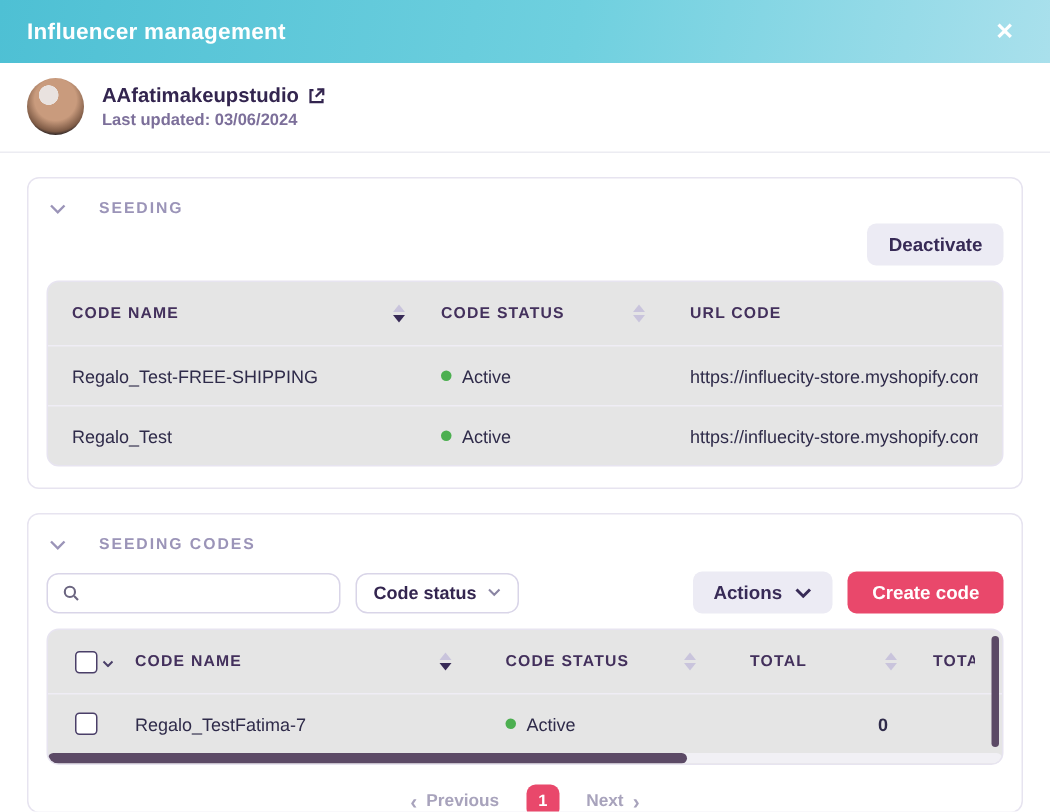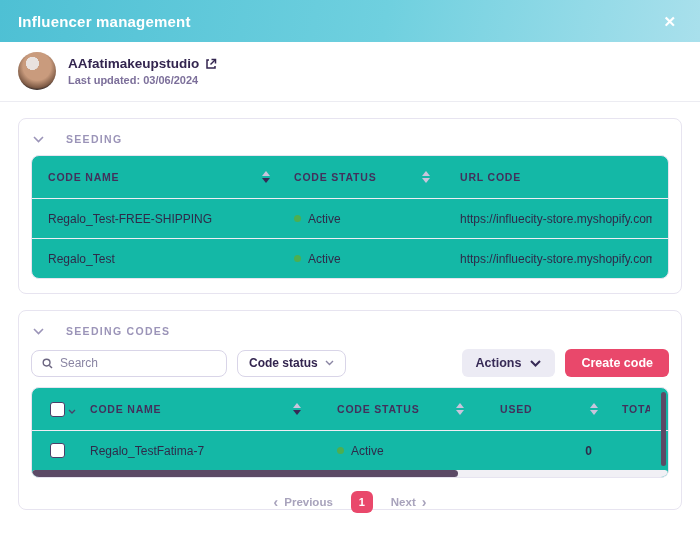--- a/index.html
+++ b/index.html
@@ -36,21 +36,21 @@
   .chev { display:inline-flex; color:#9b94b8; }
   .right-row { display:flex; justify-content:flex-end; margin-top:4px; }
 
   .btn { border:none; border-radius:6px; font-family:inherit; font-weight:bold;
     font-size:12.5px; cursor:pointer; }
   .btn-light { background:#ecebf4; color:#372a56; padding:7px 14px; }
   .btn-pink { background:#e9486b; color:#fff; padding:7px 16px; }
 
   
   .tbl { border:1px solid #e7e4f0; border-radius:8px; margin-top:10px;
-    overflow:hidden; position:relative; background:#14b8a6; }
+    overflow:hidden; position:relative; background:#e5e5e5; }
   .tr { display:grid; align-items:center; padding:0 16px; }
   .tr + .tr { border-top:1px solid #efedf5; }
   .th-row { height:42px; }
   .td-row { height:40px; font-size:12px; color:#2f2b4a; }
   .th { font-size:10.5px; font-weight:bold; letter-spacing:.8px; color:#43305c;
     display:flex; align-items:center; }
   .th .sort { margin-left:auto; }
   .seed-grid { grid-template-columns:246px 166px 1fr; }
   .seed-grid .th:nth-child(1){ padding-right:24px; }
   .seed-grid .th:nth-child(2){ padding-right:30px; }
@@ -135,20 +135,23 @@
 
 <div class="card">
   <div class="section-head">
     <span class="chev">
       <svg width="11" height="7" viewBox="0 0 11 7" fill="none" stroke="currentColor" stroke-width="1.6">
           <path d="M1 1l4.5 4.5L10 1"></path>
         </svg>
     </span>
     <span class="section-label">SEEDING</span>
   </div>
+  <div class="right-row">
+    <button class="btn btn-light">Deactivate</button>
+  </div>
 
   <div class="tbl">
     <div class="tr th-row seed-grid">
       <div class="th">
         <span>CODE NAME</span>
         <span class="sort">
             <i class="tri-up"></i>
             <i class="tri-dn on"></i>
           </span>
       </div>
@@ -195,21 +198,20 @@
   </div>
 
   <div class="controls">
     <div class="search-box">
       <span style="display:inline-flex;color:#6b6580;">
         <svg width="11" height="11" viewBox="0 0 11 11" fill="none" stroke="currentColor" stroke-width="1.4">
           <circle cx="4.6" cy="4.6" r="3.4"></circle>
             <path d="M7.4 7.4L10 10"></path>
         </svg>
       </span>
-      <input placeholder="Search" style="">
     </div>
     <div class="select-box">
       <span>Code status</span>
       <span style="display:inline-flex;color:#8a85a3;">
         <svg width="9" height="6" viewBox="0 0 9 6" fill="none" stroke="currentColor" stroke-width="1.4">
             <path d="M1 1l3.5 3.5L8 1"></path>
           </svg>
       </span>
     </div>
     <div class="spacer"></div>
@@ -242,21 +244,21 @@
           </span>
       </div>
       <div class="th">
         <span>CODE STATUS</span>
         <span class="sort">
             <i class="tri-up"></i>
             <i class="tri-dn"></i>
           </span>
       </div>
       <div class="th">
-        <span>USED</span>
+        <span>TOTAL</span>
         <span class="sort">
             <i class="tri-up"></i>
             <i class="tri-dn"></i>
           </span>
       </div>
       <div class="th clip">
         <span>TOTAL S</span>
       </div>
     </div>
 

